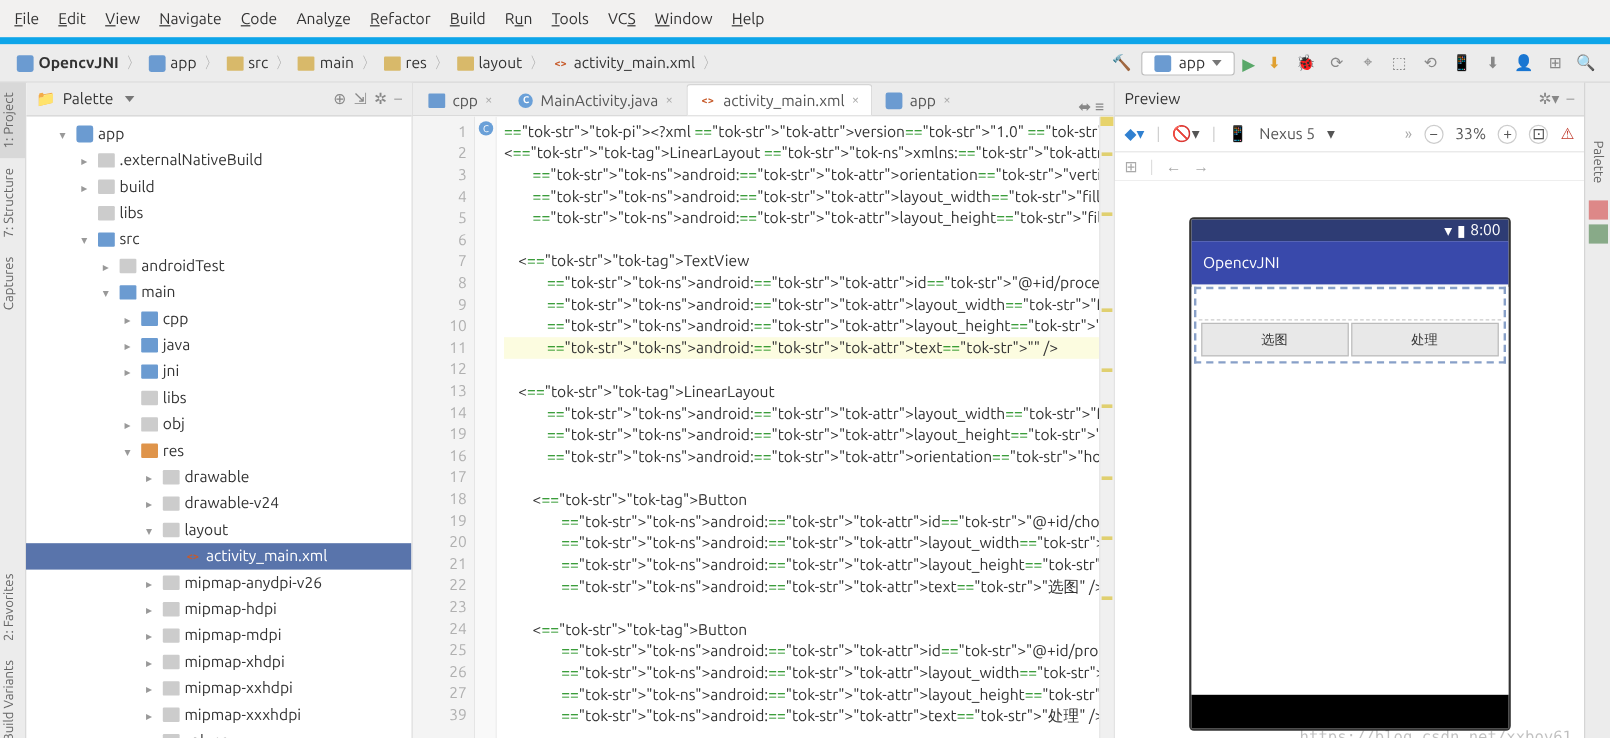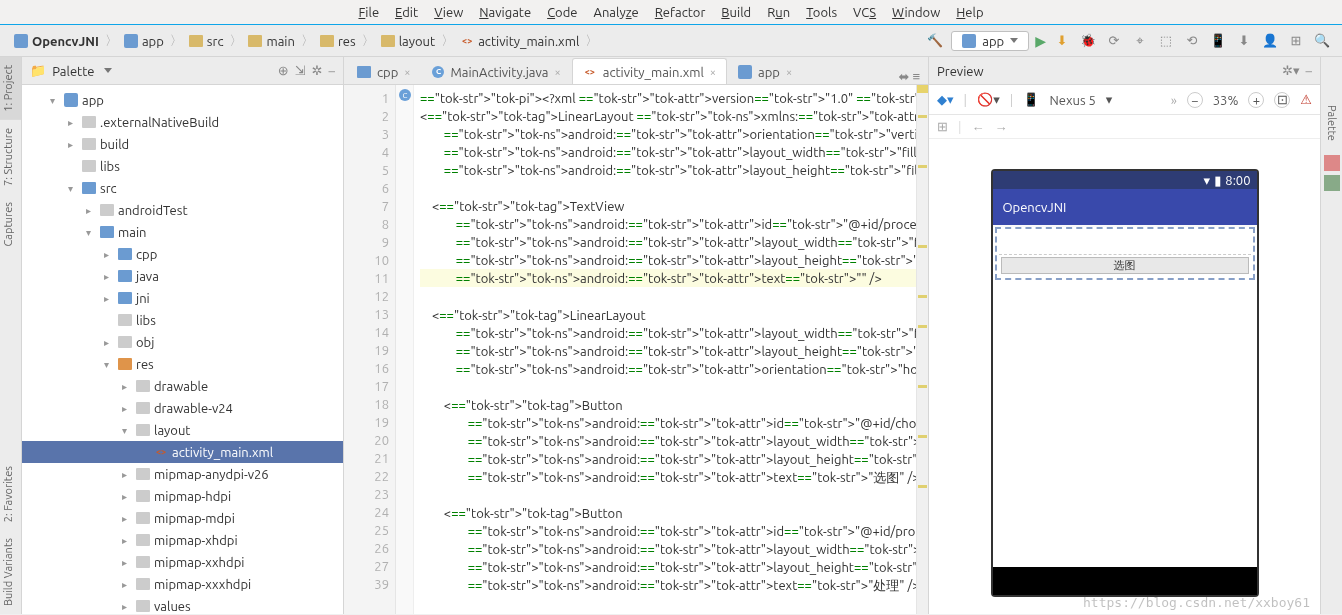--- a/index.html
+++ b/index.html
@@ -1,17 +1,17 @@
 <!DOCTYPE html>
 <html><head>
 <meta charset="utf-8">
 <style>
 * { margin:0; padding:0; box-sizing:border-box; font-family:"Ubuntu","Segoe UI",Arial,sans-serif; font-size:13px; }
 body { width:1342px; height:615px; background:#f0f0f0; overflow:hidden; color:#333; }
-.menubar { height:25px; background:#f2f1f0; border-bottom:1px solid #0ea5e9; display:flex; align-items:center; padding:0 6px; gap:4px;justify-content:center; }
+.menubar { height:37px; background:#f2f1f0; border-bottom:6px solid #0ea5e9; display:flex; align-items:center; padding:0 6px; gap:4px; }
 .menubar span { padding:2px 6px; cursor:default; }
 .menubar span u { text-decoration:underline; }
 .toolbar { height:32px; background:#ececec; border-bottom:1px solid #d5d5d5; display:flex; align-items:center; padding:0 10px; gap:2px; }
 .bc { display:flex; align-items:center; gap:0; }
 .bc-item { display:flex; align-items:center; gap:4px; padding:2px 4px; white-space:nowrap; }
 .bc-sep { color:#aaa; padding:0 2px; }
 .toolbar-right { margin-left:auto; display:flex; align-items:center; gap:6px; }
 .run-config { background:#fff; border:1px solid #c0c0c0; padding:2px 10px; border-radius:3px; display:flex; align-items:center; gap:6px; }
 .tri { width:0;height:0;border-left:4px solid transparent;border-right:4px solid transparent;border-top:5px solid #777; }
 
@@ -56,21 +56,21 @@
 .preview-header { height:28px; background:#ececec; border-bottom:1px solid #d5d5d5; display:flex; align-items:center; padding:0 8px; }
 .preview-tools { height:30px; border-bottom:1px solid #e5e5e5; display:flex; align-items:center; padding:0 8px; gap:10px; font-size:12px; color:#555;}
 .preview-tools2 { height:24px; border-bottom:1px solid #eee; display:flex; align-items:center; padding:0 8px; gap:10px; color:#aaa;}
 .preview-canvas { flex:1; background:#fff; display:flex; align-items:flex-start; justify-content:center; padding:30px 10px; overflow:hidden; position:relative;}
 .phone { width:268px; background:#333; padding:2px; border-radius:4px; }
 .phone-screen { background:#fafafa; }
 .status-bar { height:18px; background:#2e3c74; display:flex; justify-content:flex-end; align-items:center; padding:0 6px; color:#fff; font-size:10px; gap:4px;}
 .app-bar { height:36px; background:#3949ab; color:#fff; display:flex; align-items:center; padding:0 10px; font-size:13px;}
 .phone-body { height:340px; background:#fff; padding:0;}
 .tv { height:24px; border-bottom:1px dashed #ccc;}
-.btn-row { display:flex; padding:2px; gap:2px;flex-direction:column;}
+.btn-row { display:flex; padding:2px; gap:2px;}
 .and-btn { flex:1; height:28px; background:#e8e8e8; border:1px solid #bbb; font-size:11px; display:flex;align-items:center;justify-content:center;}
 .nav-bar { height:28px; background:#000; }
 .right-strip { width:22px; background:#ececec; border-left:1px solid #d5d5d5; display:flex; flex-direction:column; align-items:center; padding-top:40px;}
 .right-strip div { writing-mode:vertical-rl; font-size:11px; padding:8px 2px; color:#666;}
 .watermark { position:absolute; bottom:4px; right:10px; color:rgba(0,0,0,0.25); font-size:13px; font-family:monospace;}
 .java-icon{background:#6aa0d8;border-radius:50%;width:12px;height:12px;display:inline-flex;align-items:center;justify-content:center;color:#fff;font-size:8px;font-weight:bold;}
 .xml-icon{width:14px;height:14px;display:inline-flex;align-items:center;justify-content:center;font-size:9px;color:#c75b2b;font-weight:bold;}
 .play-icon{color:#59a869;font-size:14px;}
 .bug-icon{color:#8aa85c;}
 .toolbar-icon{color:#888;width:20px;text-align:center;}
@@ -414,20 +414,21 @@
             <span>8:00</span>
           </div>
           <div class="app-bar">
             <span>OpencvJNI</span>
           </div>
           <div class="phone-body">
             <div class="dotted-box" style="margin:2px;">
             <div class="tv"></div>
             <div class="btn-row">
               <div class="and-btn">选图</div>
+              <div class="and-btn">处理</div>
             </div>
             </div>
           </div>
           <div class="nav-bar"></div>
         </div>
       </div>
       <div class="watermark">https://blog.csdn.net/xxboy61</div>
     </div>
   </div>
 

